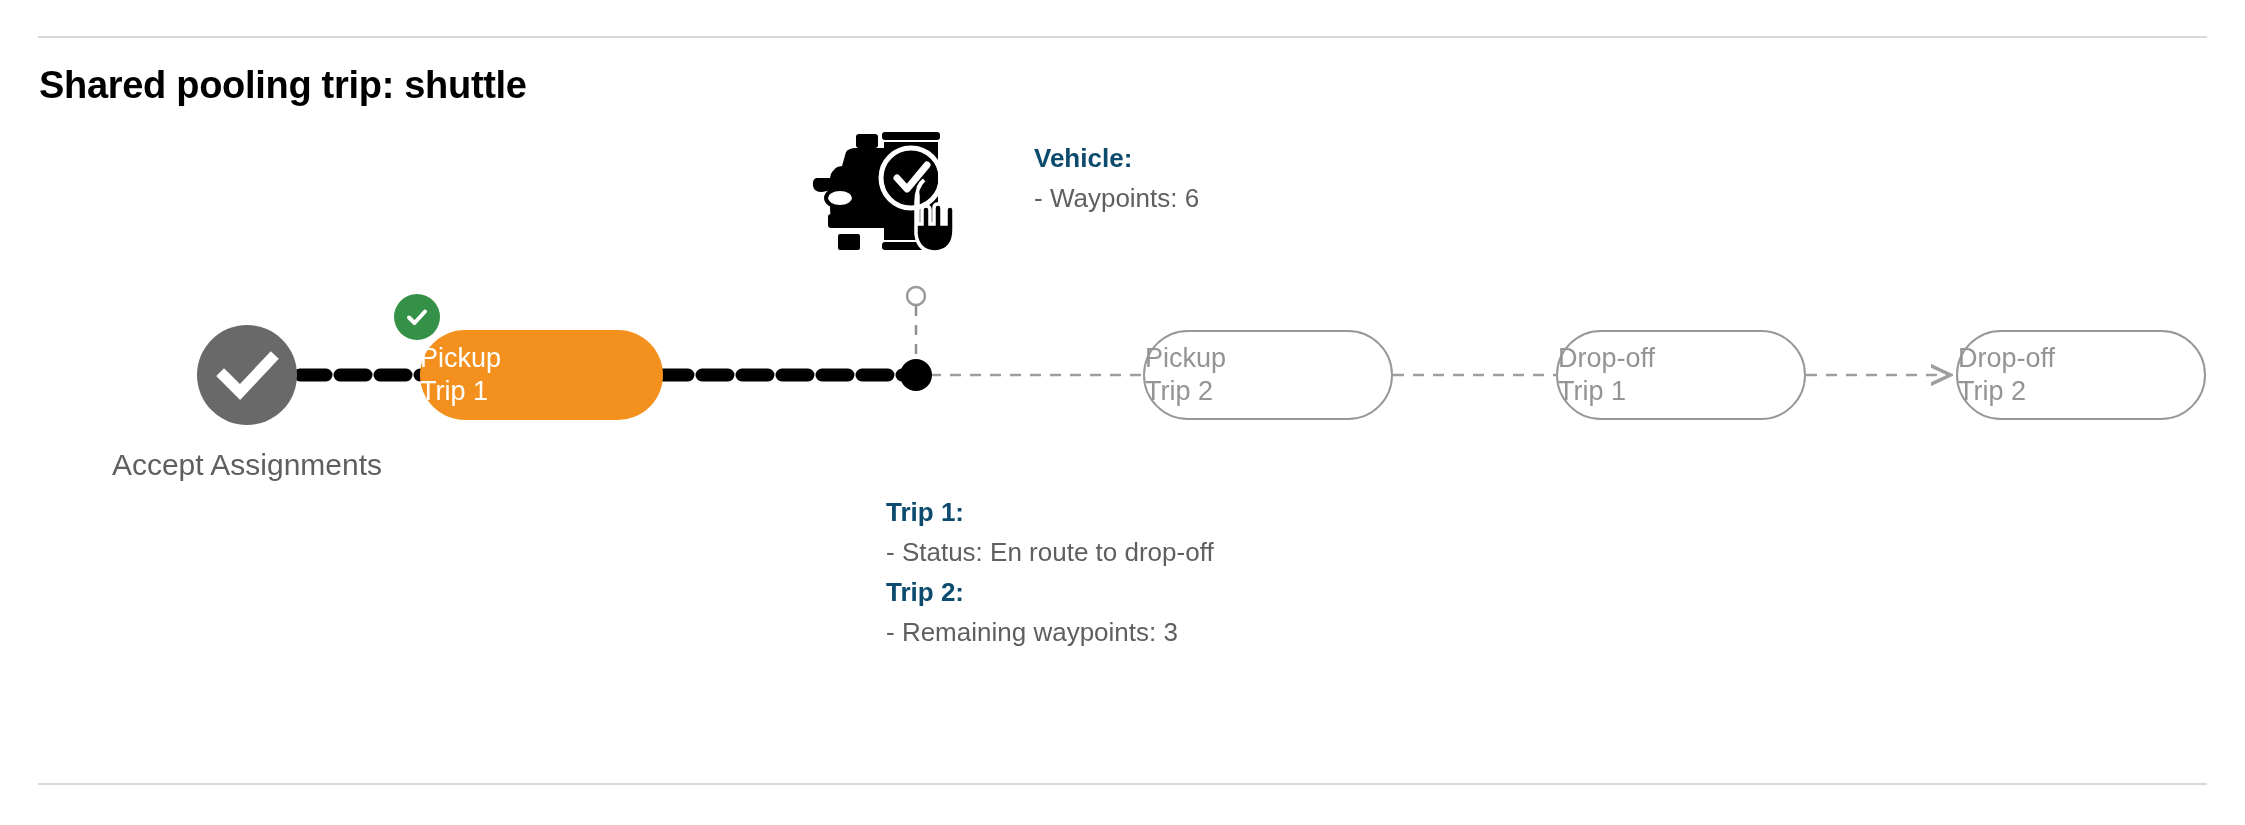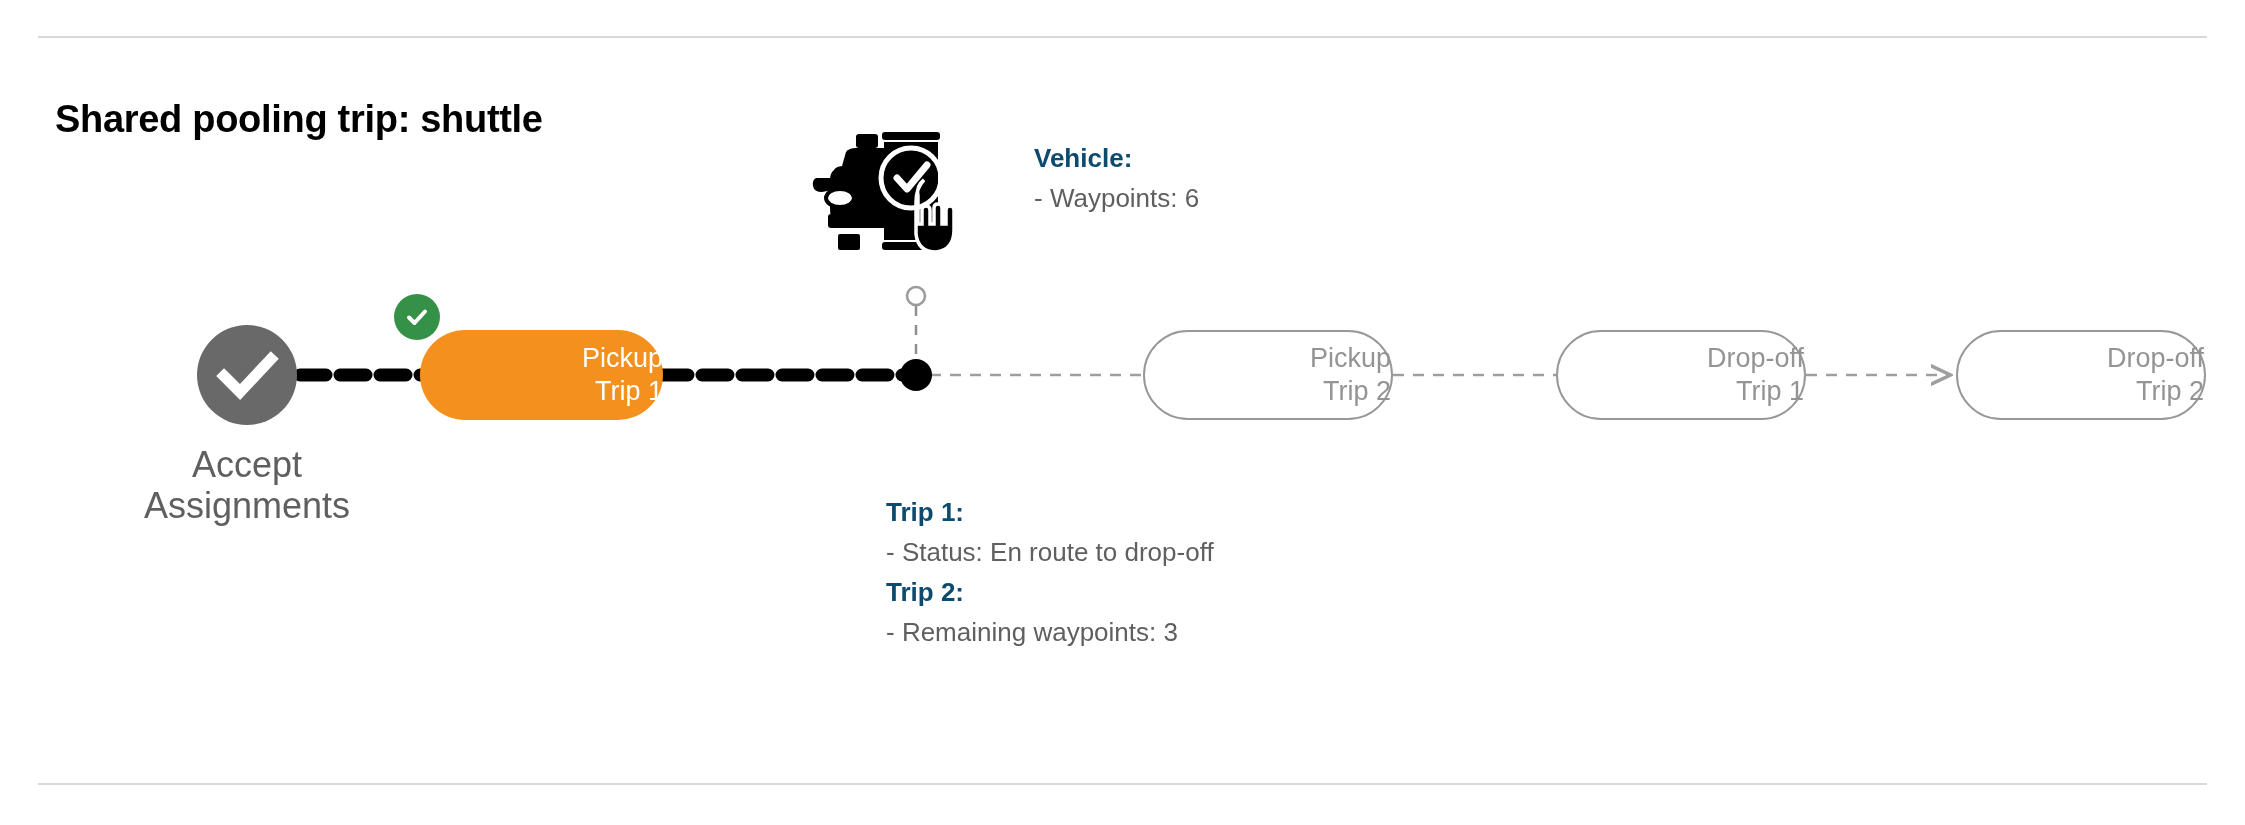--- a/index.html
+++ b/index.html
@@ -26,28 +26,27 @@
     width: 2169px;
     height: 2px;
     background: #d9d9d9;
   }
   .rule.top    { top: 36px; }
   .rule.bottom { top: 783px; }
 
   
   .page-title {
     position: absolute;
-    left: 55px;
+    left: 39px;
     top: 64px;
     font-size: 38px;
     font-weight: bold;
     color: #000000;
     letter-spacing: -0.3px;
     white-space: nowrap;
-    margin-top: 34px;
   }
 
   
   #flow-layer {
     position: absolute;
     left: 0;
     top: 0;
     width: 2245px;
     height: 825px;
   }
@@ -62,34 +61,34 @@
     border-radius: 50%;
     background: #696969;
   }
   .accept-circle svg { display: block; }
   .accept-label {
     position: absolute;
     left: 97px;
     top: 444px;
     width: 300px;
     text-align: center;
-    font-size: 36px;
+    font-size: 30px;
     line-height: 41px;
     color: #5f5f5f;
   }
 
   
   .pill {
     position: absolute;
     box-sizing: border-box;
     height: 90px;
     border-radius: 45px;
     display: flex;
     flex-direction: column;
-    align-items: flex-end;
+    align-items: flex-start;
     justify-content: center;
     font-size: 27px;
     line-height: 33px;
     text-align: center;
     white-space: nowrap;
   }
   .pill.active {
     background: #F4911E;
     color: #ffffff;
   }

